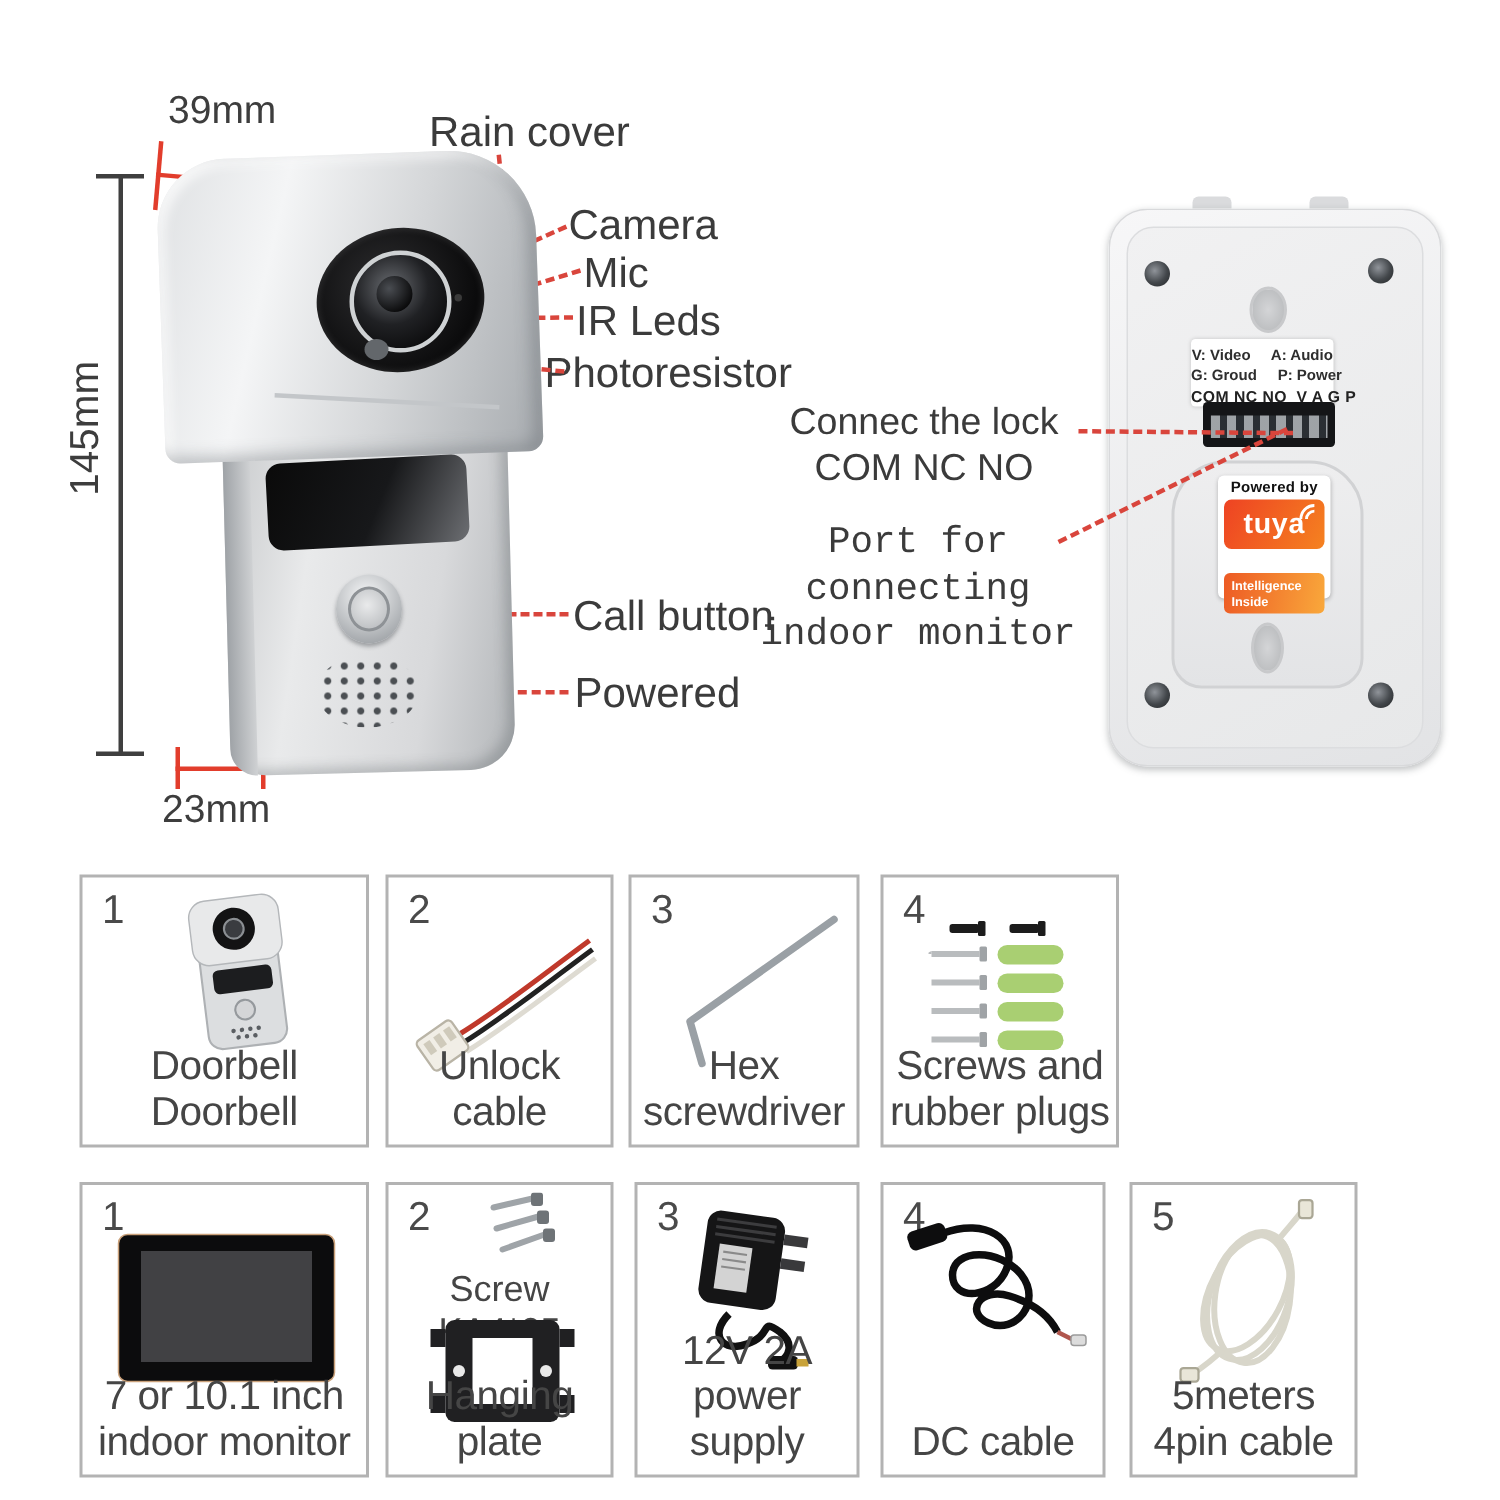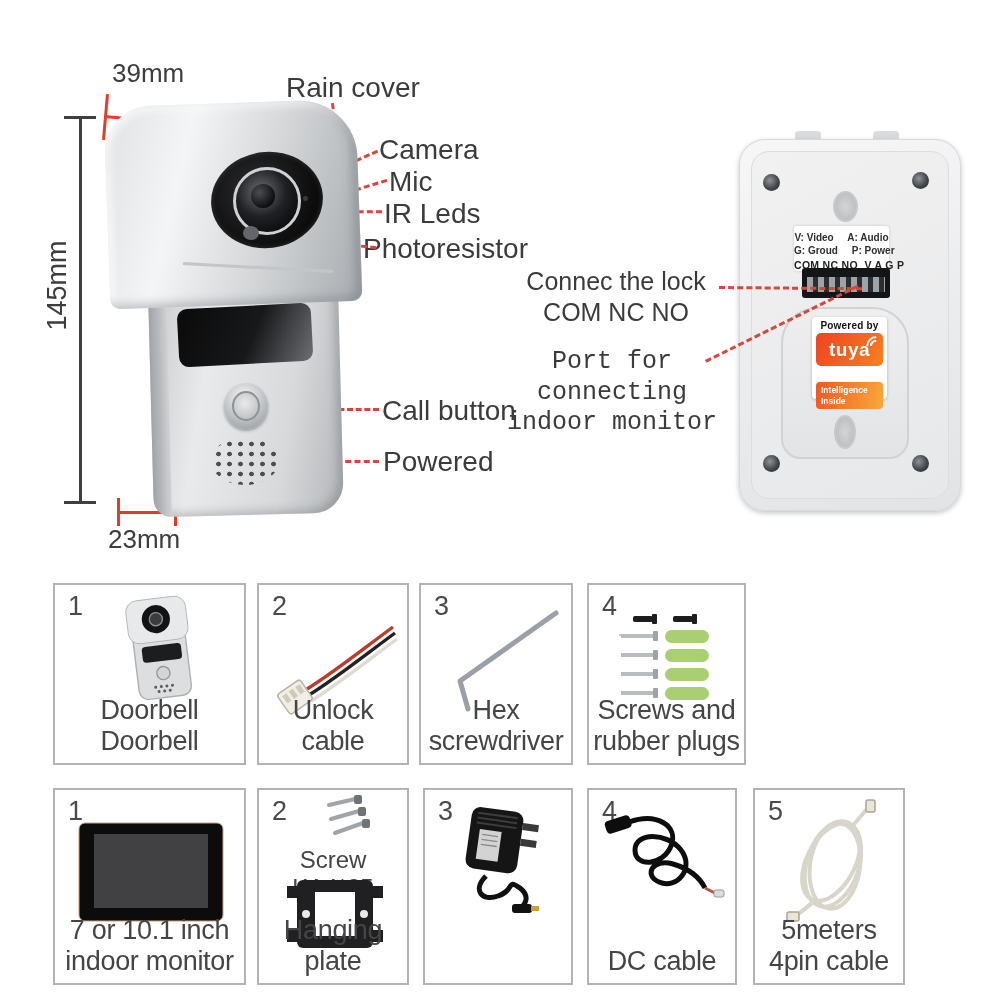--- a/index.html
+++ b/index.html
@@ -347,20 +347,22 @@
         <g stroke="#8a8a8a" stroke-width="1.4">
             <line x1="39" y1="33" x2="55" y2="33"></line>
             <line x1="39" y1="38" x2="55" y2="38"></line>
             <line x1="39" y1="43" x2="55" y2="43"></line>
           </g>
       </g>
       <path d="M44 72 C30 86 40 98 56 92 C74 86 64 74 78 84 C88 92 84 100 78 104" stroke="#111" stroke-width="5" fill="none"></path>
       <rect x="70" y="100" width="20" height="9" rx="3" fill="#111"></rect>
       <rect x="89" y="102" width="8" height="5" fill="#c9a33a"></rect>
     </svg>
+    <div class="pcap pre">12V 2A
+power supply</div>
   </div>
 
   <div class="pbox" style="left:587px;top:788px;width:150px;height:197px;">
     <div class="pnum">4</div>
     <svg width="126" height="120" viewBox="0 0 126 120" style="position:absolute;left:12px;top:16px;">
       <rect x="4" y="12" width="26" height="13" rx="4" fill="#0d0d0e" transform="rotate(-18 17 18)"></rect>
       <path d="M28 16 C56 6 78 20 70 40 C62 60 34 62 34 44 C34 26 66 26 80 44 C94 62 76 84 58 76 C42 69 52 52 72 58 C92 64 100 74 104 82" stroke="#0d0d0e" stroke-width="5" fill="none"></path>
       <path d="M104 82 L116 88" stroke="#b0564d" stroke-width="3" fill="none"></path>
       <rect x="113" y="84" width="10" height="7" rx="2" fill="#dcdcdc" stroke="#9a9a9a" stroke-width="1"></rect>
     </svg>

